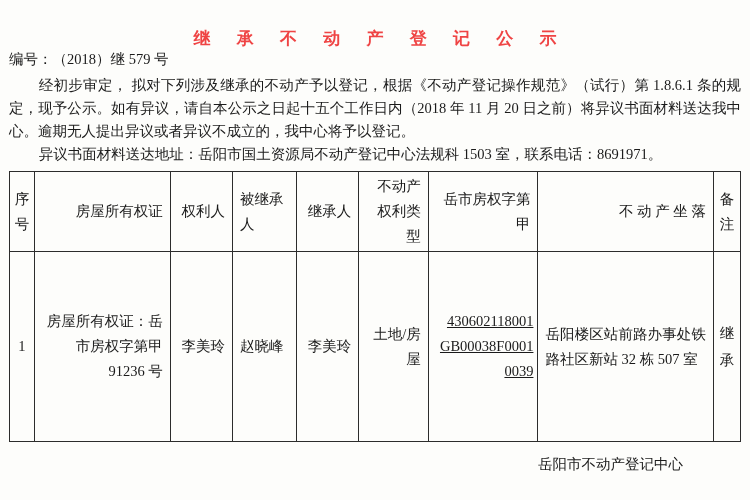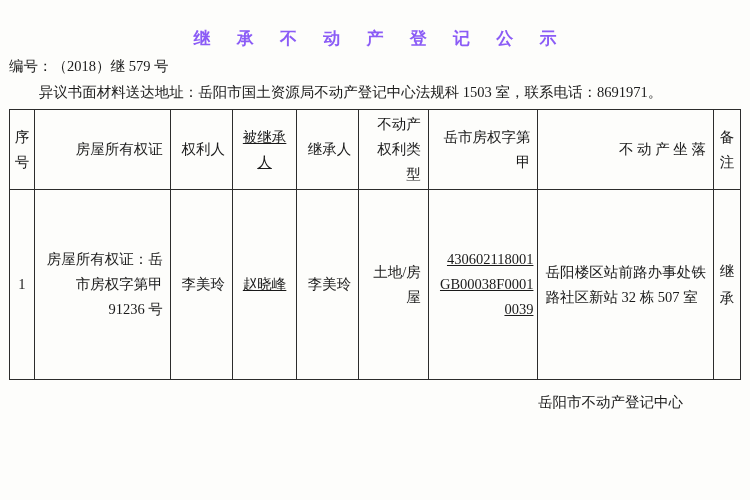--- a/index.html
+++ b/index.html
@@ -16,22 +16,21 @@
     height: 500px;
     padding: 27px 9px 0 9px;
     background: #fdfdfb;
   }
   .title {
     text-align: center;
     font-size: 17px;
     font-weight: 700;
     letter-spacing: 11px;
     text-indent: 11px;
-    color: #8b5cf6;
-    margin-bottom: 7px;
+    color: #ef4444;
   }
   .doc-number {
     padding-right: 100px;
     font-size: 14.5px;
     margin-bottom: 5px;
     color: #1a1a1a;
   }
   .para {
     line-height: 23px;
     text-indent: 2.05em;
@@ -63,21 +62,21 @@
   .col-decedent { width: 8.8%; }
   .col-heir     { width: 8.5%; }
   .col-type     { width: 9.5%; }
   .col-unit     { width: 15.0%; }
   .col-location { width: 24.0%; }
   .col-remark   { width: 3.7%; }
   th.h-seq, td.c-seq, th.h-remark, td.c-remark {
     text-align: center;
     padding: 2px 1px;
   }
-  th.h-decedent, td.c-decedent { text-align: center; text-decoration: underline; }
+  th.h-decedent, td.c-decedent { text-align: left; }
   td.c-unit {
     word-break: break-all;
     padding: 2px 4px 2px 8px;
     text-decoration: underline;
   }
   td.c-location { text-align: justify; }
   td.c-remark { line-height: 27px; }
   .footer {
     margin-top: 12px;
     text-align: right;
@@ -87,20 +86,21 @@
 </style>
 </head>
 <body>
 
 <div class="page">
 
   <h1 class="title">继 承 不 动 产 登 记 公 示</h1>
 
   <div class="doc-number">编号：（2018）继 579 号</div>
 
+  <p class="para">经初步审定， 拟对下列涉及继承的不动产予以登记，根据《不动产登记操作规范》（试行）第 1.8.6.1 条的规定，现予公示。如有异议，请自本公示之日起十五个工作日内（2018 年 11 月 20 日之前）将异议书面材料送达我中心。逾期无人提出异议或者异议不成立的，我中心将予以登记。</p>
   <p class="para">异议书面材料送达地址：岳阳市国土资源局不动产登记中心法规科 1503 室，联系电话：8691971。</p>
 
   <table class="reg-table">
     <colgroup>
       <col class="col-seq">
       <col class="col-cert">
       <col class="col-holder">
       <col class="col-decedent">
       <col class="col-heir">
       <col class="col-type">

